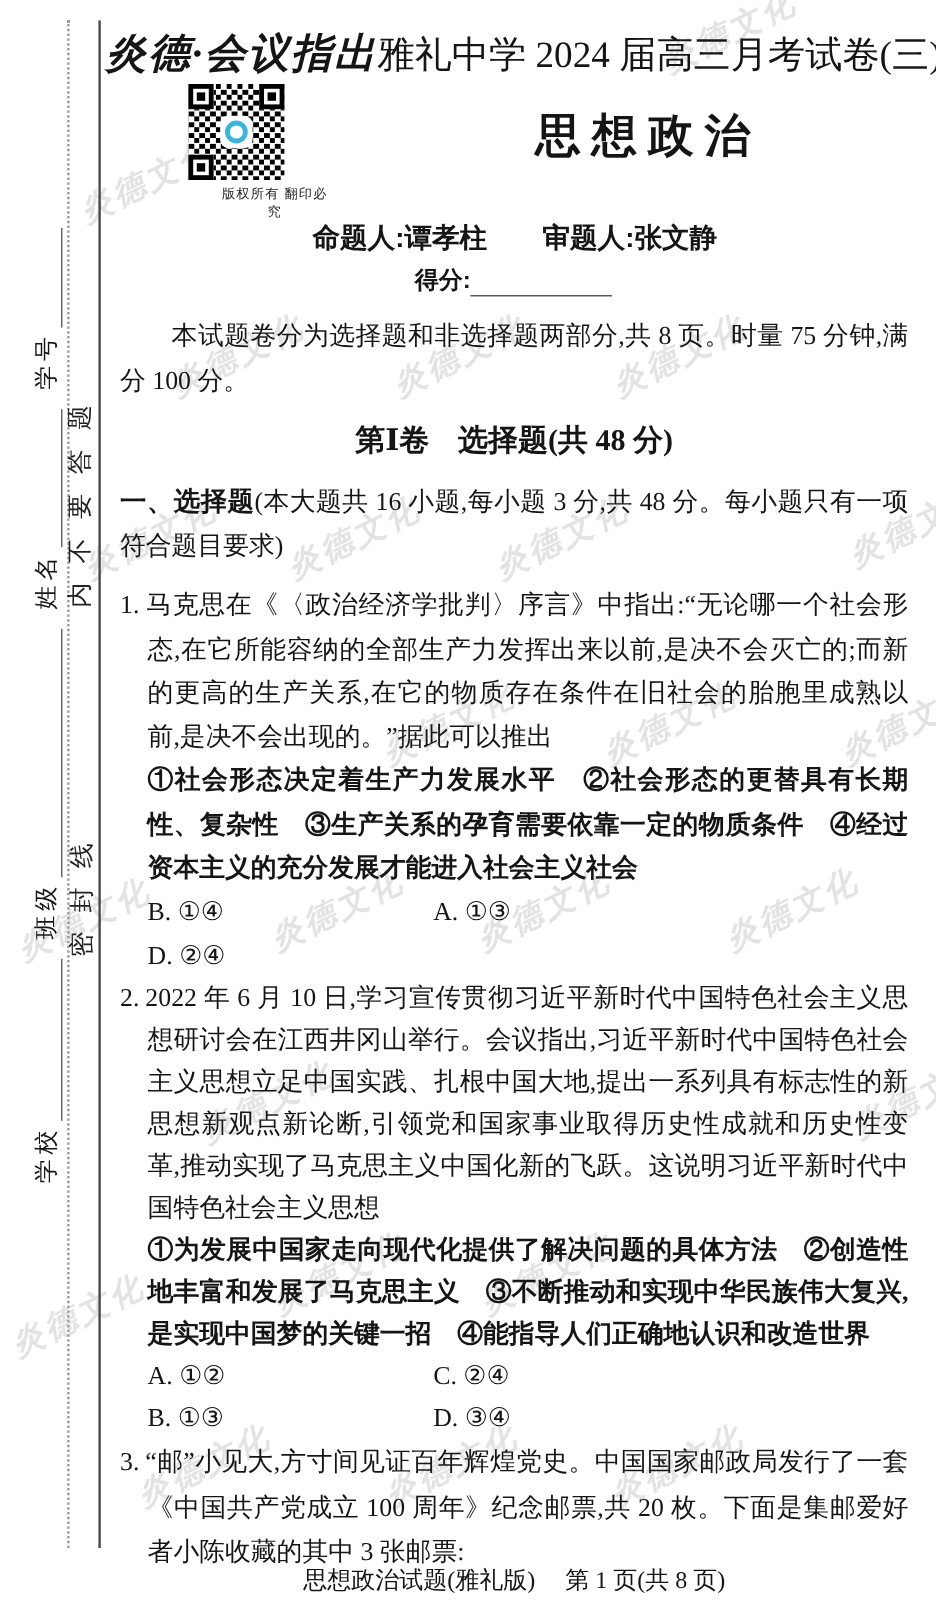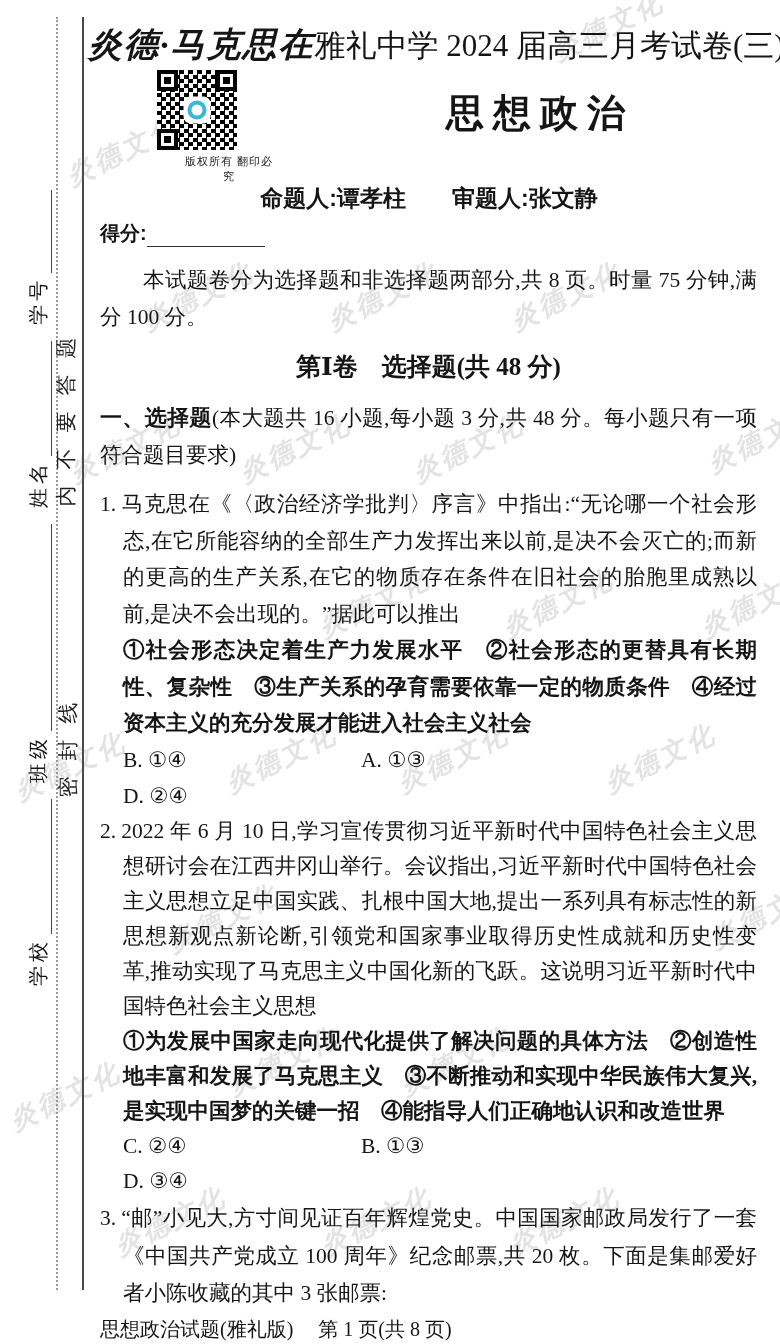--- a/index.html
+++ b/index.html
@@ -62,21 +62,21 @@
                 text-align:center; font-size:11px; letter-spacing:1px; color:#222;
                 z-index:2;margin-left:32px; }
 
   .subject { position:absolute; left:240px; top:88px; width:394px; text-align:right;
              font-size:38px; font-weight:bold; letter-spacing:9px; z-index:2; }
 
   .persons { position:absolute; left:100px; top:183px; width:658px; text-align:center;
              font-size:23px; font-weight:bold; z-index:2; }
   .persons .gap { display:inline-block; width:46px; }
 
-  .score-row { position:absolute; left:100px; top:220px; width:656px; text-align:left;
+  .score-row { position:absolute; left:100px; top:220px; width:656px; text-align:center;
                font-size:20px; z-index:2; }
   .score-row .score-label { font-weight:bold; }
   .score-row .score-blank { display:inline-block; width:118px; height:22px;
                             border-bottom:1.5px solid #333; vertical-align:bottom; }
 
   
   .intro { position:absolute; left:100px; top:262px; width:657px;
            font-size:21.5px; line-height:37px; text-align:justify;
            text-indent:2em; z-index:2; }
 
@@ -92,21 +92,21 @@
        line-height:37px; z-index:2; }
   .q .stem { text-align:justify; padding-left:23px; text-indent:-23px; }
   .q .qnum { margin-right:5px; }
   .q .statements { text-align:justify; padding-left:23px;font-weight:bold; }
   .q .opts { display:grid; grid-template-columns:238px 1fr; padding-left:23px; }
   .q1 { top:486px; line-height:36.5px; }
   .q2 { top:814px; line-height:35px; }
   .q3 { top:1200px; line-height:37.5px; }
 
   .footer { position:absolute; left:100px; top:1303px; width:657px;
-            text-align:left; font-size:20px; z-index:2;margin-top:13px; }
+            text-align:center; font-size:20px; z-index:2; }
 </style>
 </head>
 <body>
 
 <span class="wm" style="left:548px;top:8px">炎德文化</span>
 <span class="wm" style="left:62px;top:133px">炎德文化</span>
 <span class="wm" style="left:138px;top:278px">炎德文化</span>
 <span class="wm" style="left:323px;top:278px">炎德文化</span>
 <span class="wm" style="left:506px;top:278px">炎德文化</span>
 <span class="wm" style="left:65px;top:430px">炎德文化</span>
@@ -140,21 +140,21 @@
   <span class="vlabel">姓名</span>
     <span class="vblank" style="width:128px"></span>
   <span class="vlabel">学号</span>
     <span class="vblank" style="width:92px"></span>
 </div>
 
 <div class="v-strip v-seal v-seal1">密封线</div>
 <div class="v-strip v-seal v-seal2">内不要答题</div>
 
 <div class="exam-head">
-  <span class="brush">炎德·马克思在</span><span>雅礼中学 2024 届高三月考试卷(三)</span>
+  <span class="brush">炎德·会议指出</span><span>雅礼中学 2024 届高三月考试卷(三)</span>
 </div>
 
 <div class="qr">
   <span class="f tl"></span>
   <span class="f tr"></span>
   <span class="f bl"></span>
   <span class="logo"></span>
 </div>
 <div class="qr-caption sans">版权所有 翻印必究</div>
 
@@ -189,20 +189,21 @@
     <span>D. ②④</span>
   </div>
 </div>
 
 <div class="q q2">
   <div class="stem">
     <span class="qnum">2.</span><span>2022 年 6 月 10 日,学习宣传贯彻习近平新时代中国特色社会主义思想研讨会在江西井冈山举行。会议指出,习近平新时代中国特色社会主义思想立足中国实践、扎根中国大地,提出一系列具有标志性的新思想新观点新论断,引领党和国家事业取得历史性成就和历史性变革,推动实现了马克思主义中国化新的飞跃。这说明习近平新时代中国特色社会主义思想</span>
   </div>
   <div class="statements">①为发展中国家走向现代化提供了解决问题的具体方法　②创造性地丰富和发展了马克思主义　③不断推动和实现中华民族伟大复兴,是实现中国梦的关键一招　④能指导人们正确地认识和改造世界</div>
   <div class="opts">
+    <span>A. ①②</span>
     <span>C. ②④</span>
     <span>B. ①③</span>
     <span>D. ③④</span>
   </div>
 </div>
 
 <div class="q q3">
   <div class="stem">
     <span class="qnum">3.</span><span>“邮”小见大,方寸间见证百年辉煌党史。中国国家邮政局发行了一套《中国共产党成立 100 周年》纪念邮票,共 20 枚。下面是集邮爱好者小陈收藏的其中 3 张邮票:</span>
   </div>

